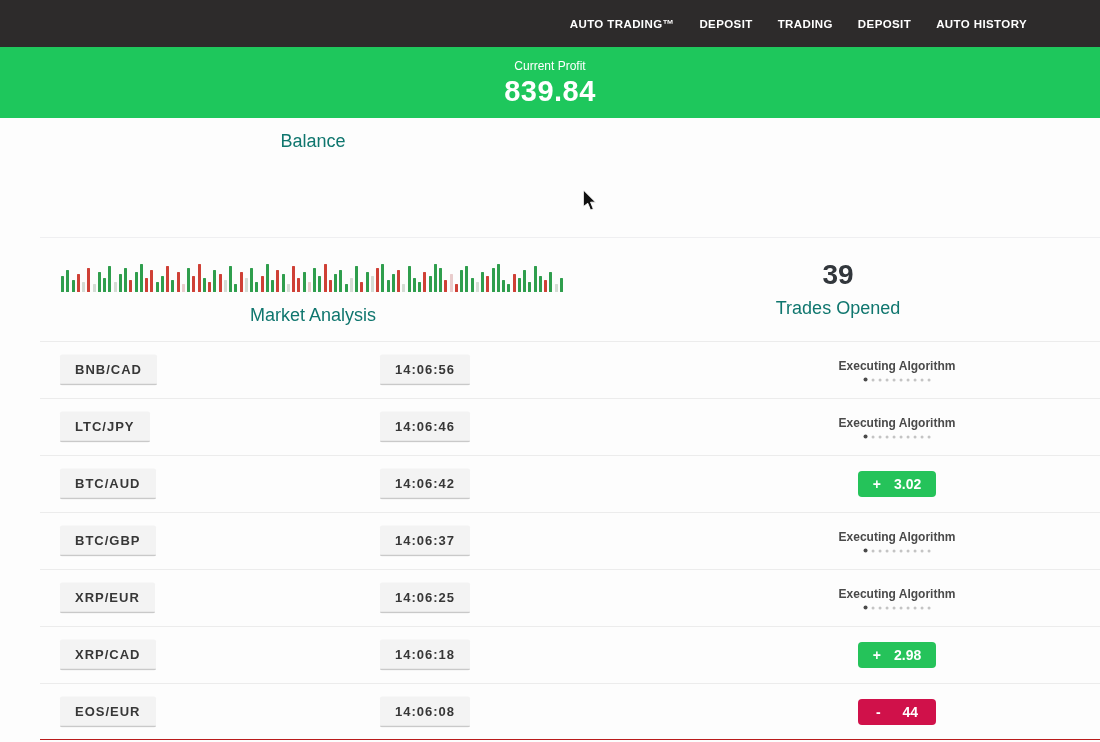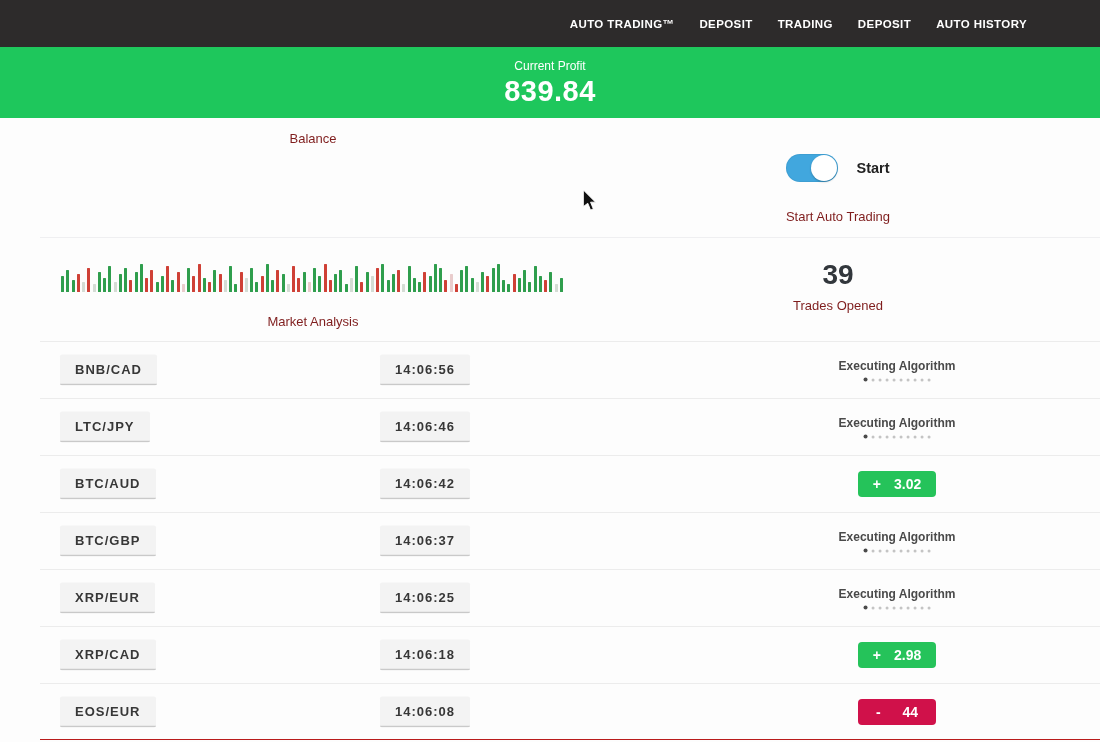--- a/index.html
+++ b/index.html
@@ -18,36 +18,36 @@
             align-items:center; justify-content:center; }
   .banner-label { font-size:12px; margin-top:2px; }
   .banner-value { font-size:29px; font-weight:bold; letter-spacing:0.5px; margin-top:2px; }
 
   
   .stats { display:flex; }
   .stats-col-left  { width:626px; display:flex; flex-direction:column; align-items:center; }
   .stats-col-right { width:424px; display:flex; flex-direction:column; align-items:center; }
   .stats-1 { height:119px; }
   .balance-value { margin-top:30px; font-size:37px; font-weight:bold; color:#32373c; letter-spacing:1px; }
-  .muted-label { font-size:13px; color:#7f1d1d; }
+  .muted-label { font-size:18px; color:#0f766e; }
   .balance-label { margin-top:13px; }
   .toggle-row { margin-top:36px; display:flex; align-items:center; gap:18px; }
   .toggle { position:relative; width:52px; height:28px; border-radius:14px; background:#41a7de;
             cursor:pointer; box-shadow:inset 0 0 0 1px rgba(0,0,0,0.05); }
   .toggle-knob { position:absolute; top:1px; right:1px; width:26px; height:26px; border-radius:50%;
                  background:#fff; box-shadow:0 1px 2px rgba(0,0,0,0.25); }
   .toggle-label { font-size:14.5px; font-weight:bold; color:#222; }
   .toggle-sublabel { margin-top:27px; }
 
   .hr { margin-left:40px; border-top:1px solid #efeff1; }
 
   .stats-2 { height:103px; }
   .bars { margin-top:25px; height:29px; display:flex; align-items:flex-end; }
   .bar { display:inline-block; width:3px; margin-right:2.25px; border-radius:0.5px; }
-  .market-label { margin-top:22px; }
+  .market-label { margin-top:13px; }
   .trades-count { margin-top:21px; font-size:28px; font-weight:bold; color:#32373c; }
   .trades-label { margin-top:7px; }
 
   
   .trades-table { margin-left:40px; }
   .trade-row { position:relative; height:57px; border-top:1px solid #ececec; }
   .trade-row:last-child { border-bottom:1px solid #b91c1c; }
   .chip { position:absolute; top:50%; transform:translateY(-50%);
           background:#f3f3f3; border-bottom:2px solid #c9c9c9; border-radius:2px;
           padding:7px 15px; font-size:13px; font-weight:bold; color:#373737;
@@ -82,29 +82,20 @@
 
   <div class="banner">
     <div class="banner-label">Current Profit</div>
     <div class="banner-value">839.84</div>
   </div>
 
   <div class="stats stats-1">
     <div class="stats-col-left">
       <div class="muted-label balance-label">Balance</div>
     </div>
-    <div class="stats-col-right">
-      <div class="toggle-row">
-        <div class="toggle">
-          <div class="toggle-knob"></div>
-        </div>
-        <span class="toggle-label">Start</span>
-      </div>
-      <div class="muted-label toggle-sublabel">Start Auto Trading</div>
-    </div>
   </div>
 
   <div class="hr"></div>
 
   <div class="stats stats-2">
     <div class="stats-col-left">
       <div class="bars">
           <span class="bar" style="height: 16px; background: rgb(47, 158, 77);"></span>
           <span class="bar" style="height: 22px; background: rgb(47, 158, 77);"></span>
           <span class="bar" style="height: 12px; background: rgb(47, 158, 77);"></span>

